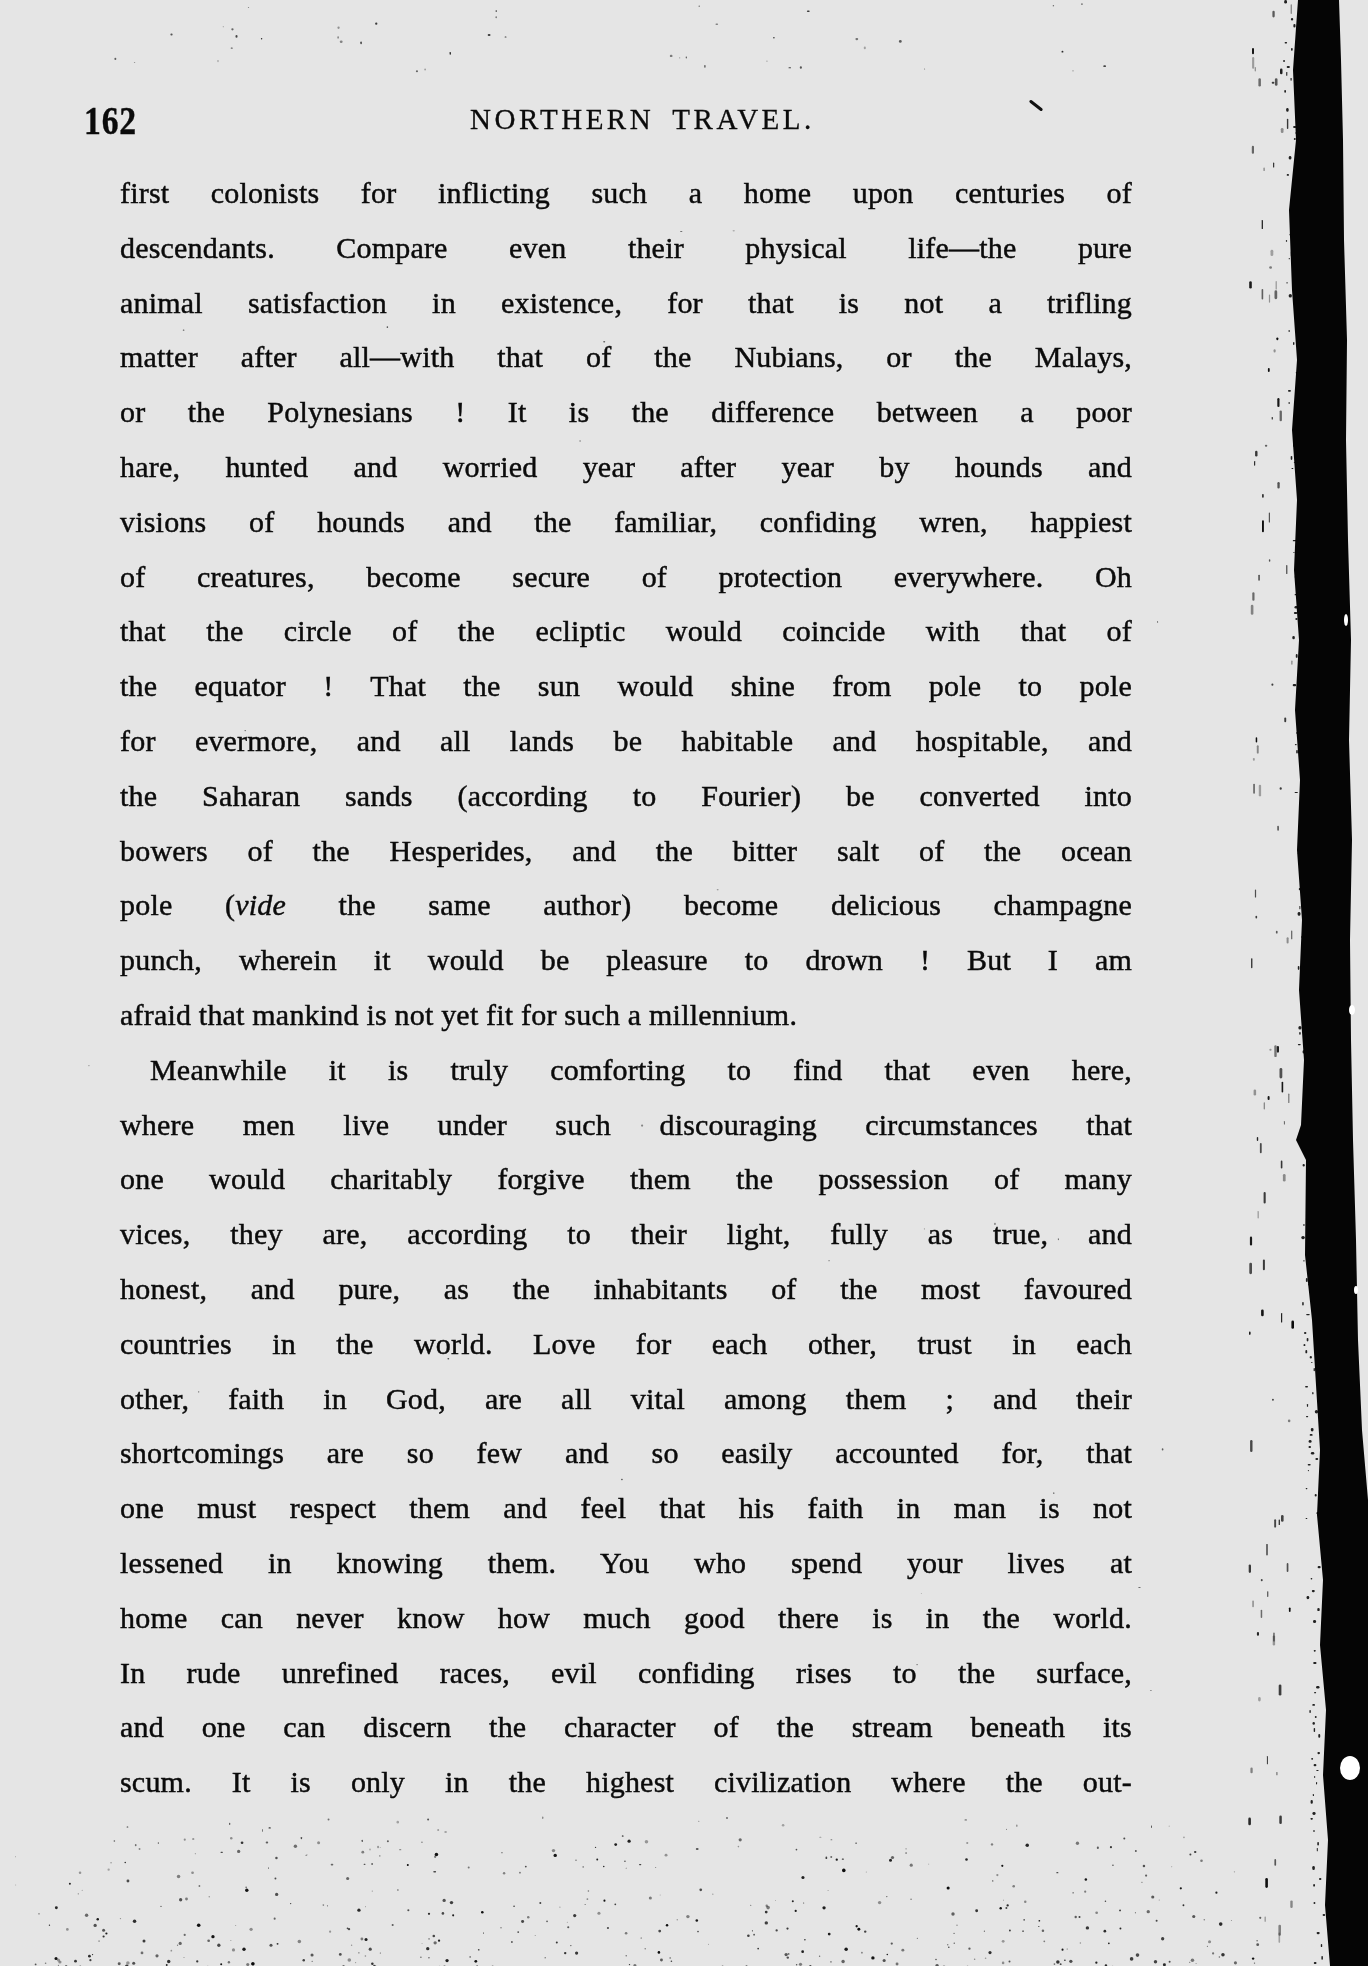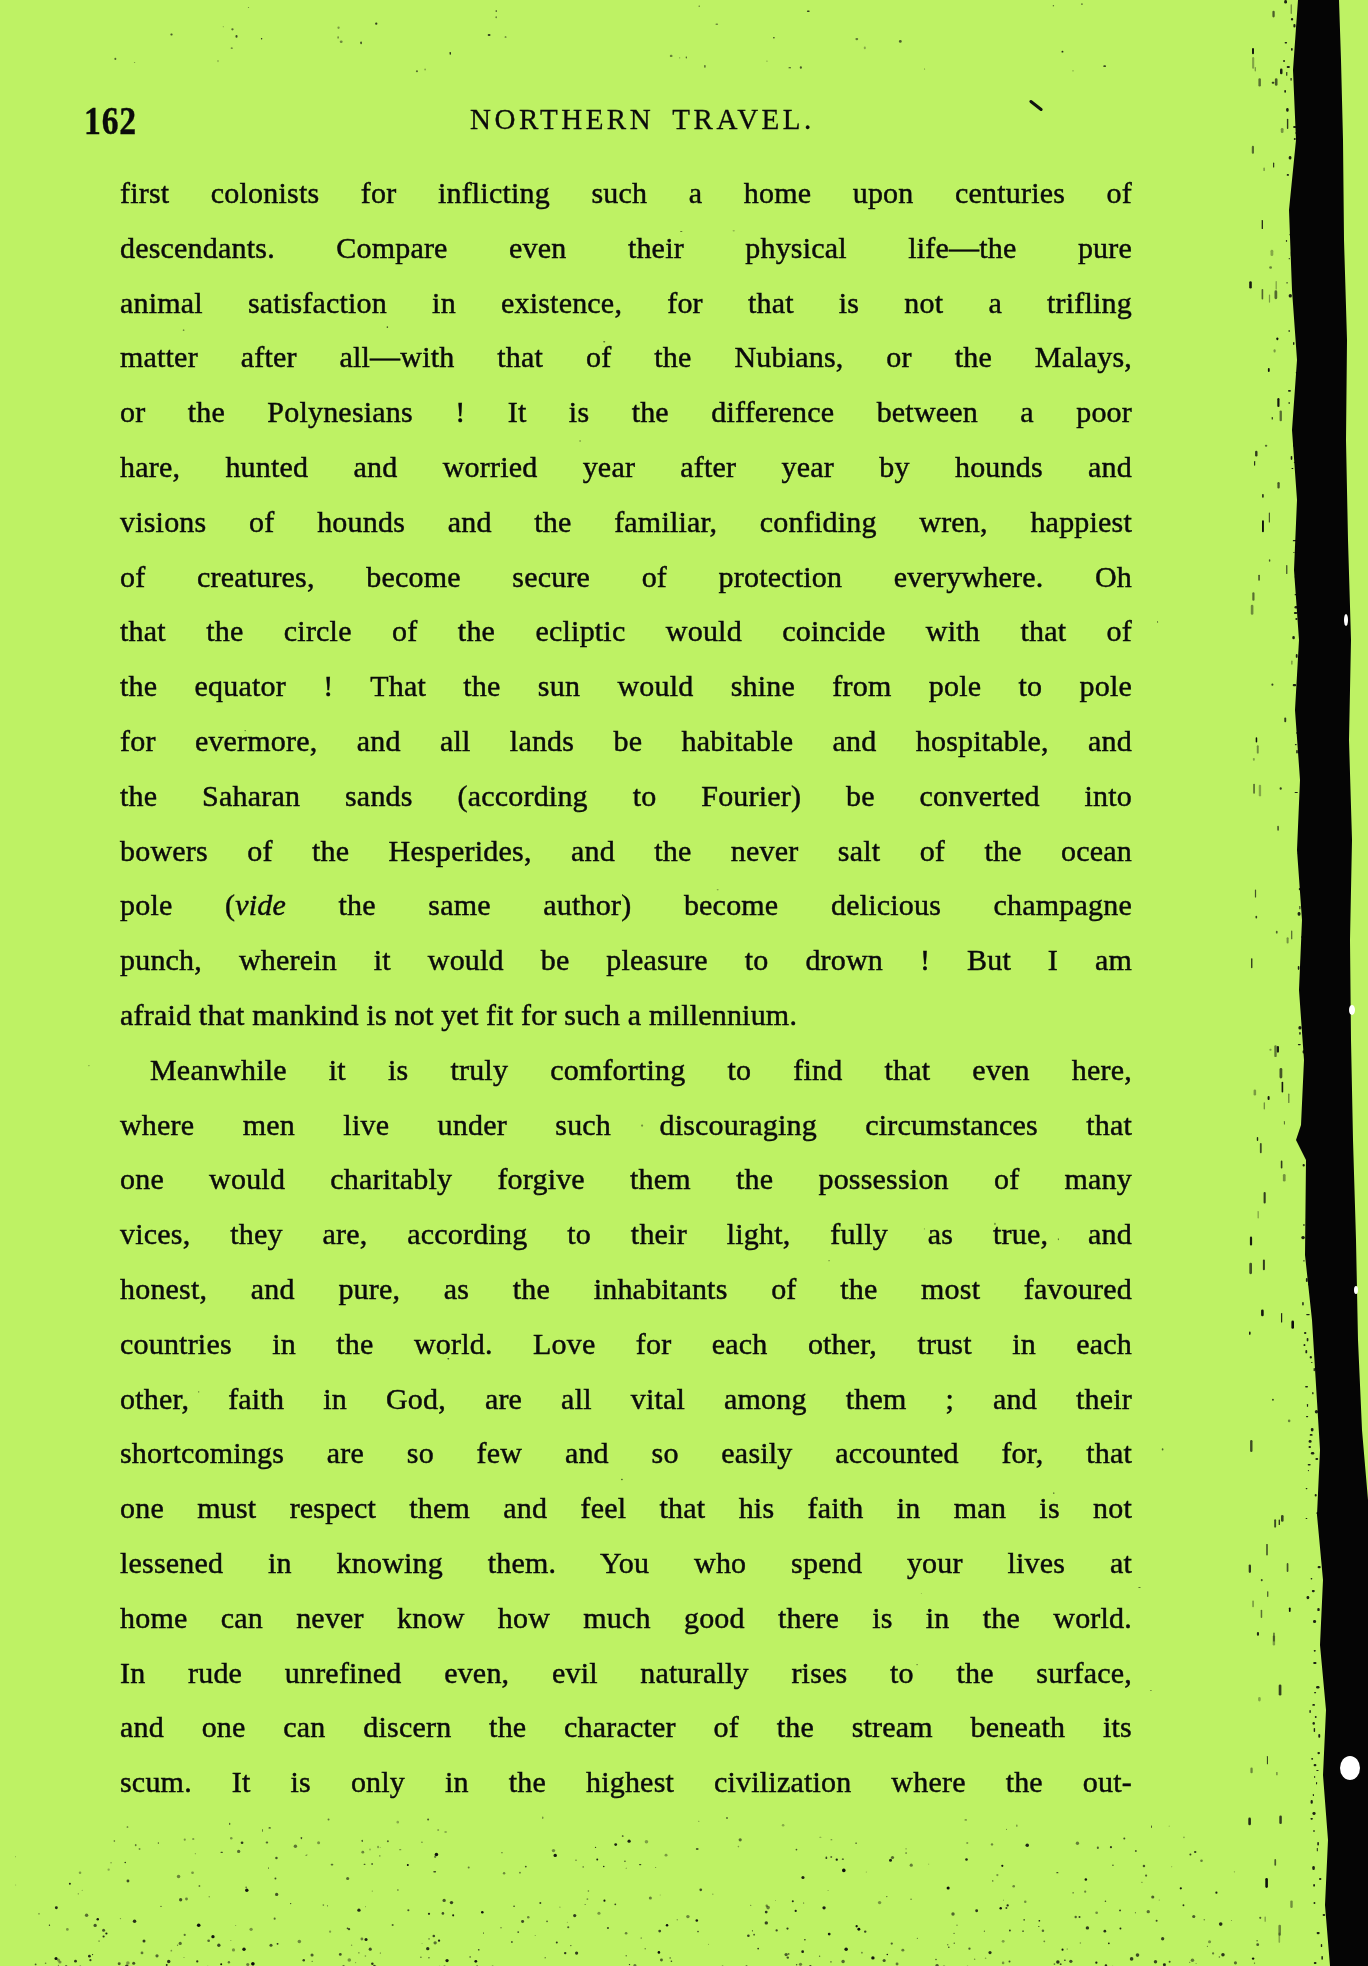--- a/index.html
+++ b/index.html
@@ -1,20 +1,20 @@
 <!DOCTYPE html>
 <html><head>
 <meta charset="utf-8">
 <style>
   html, body { margin: 0; padding: 0; background: #ffffff; }
   .page {
     position: relative;
     width: 1368px;
     height: 1966px;
-    background: #bef264;
+    background: #e5e5e5;
     overflow: hidden;
     font-family: "Liberation Serif", "DejaVu Serif", serif;
     color: #0b0b0b;
   }
   
   .page-number {
     position: absolute;
     left: 84px;
     top: 96px;
     font-size: 41px;
@@ -903,36 +903,36 @@
       <div class="line"><span>animal satisfaction in existence, for that is not a trifling</span></div>
       <div class="line"><span>matter after all—with that of the Nubians, or the Malays,</span></div>
       <div class="line"><span>or the Polynesians ! It is the difference between a poor</span></div>
       <div class="line"><span>hare, hunted and worried year after year by hounds and</span></div>
       <div class="line"><span>visions of hounds and the familiar, confiding wren, happiest</span></div>
       <div class="line"><span>of creatures, become secure of protection everywhere. Oh</span></div>
       <div class="line"><span>that the circle of the ecliptic would coincide with that of</span></div>
       <div class="line"><span>the equator ! That the sun would shine from pole to pole</span></div>
       <div class="line"><span>for evermore, and all lands be habitable and hospitable, and</span></div>
       <div class="line"><span>the Saharan sands (according to Fourier) be converted into</span></div>
-      <div class="line"><span>bowers of the Hesperides, and the never salt of the ocean</span></div>
+      <div class="line"><span>bowers of the Hesperides, and the bitter salt of the ocean</span></div>
       <div class="line"><span>pole (</span><i>vide</i><span> the same author) become delicious champagne</span></div>
       <div class="line"><span>punch, wherein it would be pleasure to drown ! But I am</span></div>
       <div class="line natural"><span>afraid that mankind is not yet fit for such a millennium.</span></div>
       <div class="line indent"><span>Meanwhile it is truly comforting to find that even here,</span></div>
       <div class="line"><span>where men live under such discouraging circumstances that</span></div>
       <div class="line"><span>one would charitably forgive them the possession of many</span></div>
       <div class="line"><span>vices, they are, according to their light, fully as true, and</span></div>
       <div class="line"><span>honest, and pure, as the inhabitants of the most favoured</span></div>
       <div class="line"><span>countries in the world. Love for each other, trust in each</span></div>
       <div class="line"><span>other, faith in God, are all vital among them ; and their</span></div>
       <div class="line"><span>shortcomings are so few and so easily accounted for, that</span></div>
       <div class="line"><span>one must respect them and feel that his faith in man is not</span></div>
       <div class="line"><span>lessened in knowing them. You who spend your lives at</span></div>
       <div class="line"><span>home can never know how much good there is in the world.</span></div>
-      <div class="line"><span>In rude unrefined even, evil naturally rises to the surface,</span></div>
+      <div class="line"><span>In rude unrefined races, evil confiding rises to the surface,</span></div>
       <div class="line"><span>and one can discern the character of the stream beneath its</span></div>
       <div class="line"><span>scum. It is only in the highest civilization where the out-</span></div>
     </div>
 
   <svg class="band" width="1368" height="1966" viewBox="0 0 1368 1966">
     <polygon fill="#050505" points="
       1298,0 1293,70 1296,140 1289,210 1292,290 1297,360 1292,430 1297,500
       1294,570 1299,640 1295,710 1300,780 1297,850 1302,920 1299,990 1304,1060
       1301,1125 1296,1140 1306,1160 1305,1255 1312,1320 1316,1385 1320,1450
       1317,1515 1323,1580 1320,1645 1326,1710 1323,1775 1328,1840 1325,1905 1330,1966

